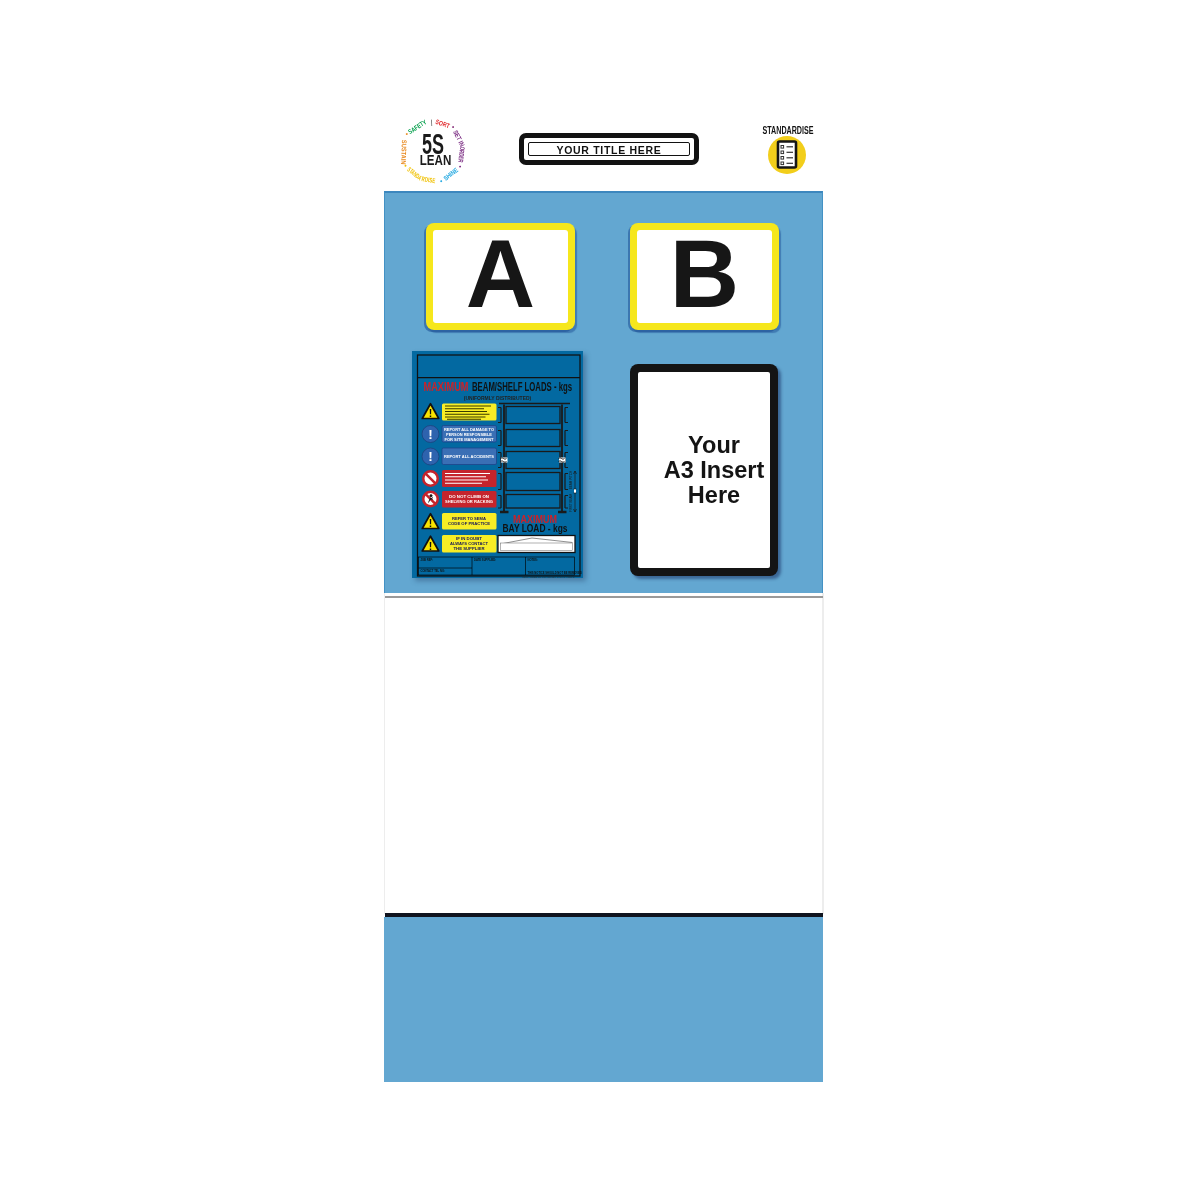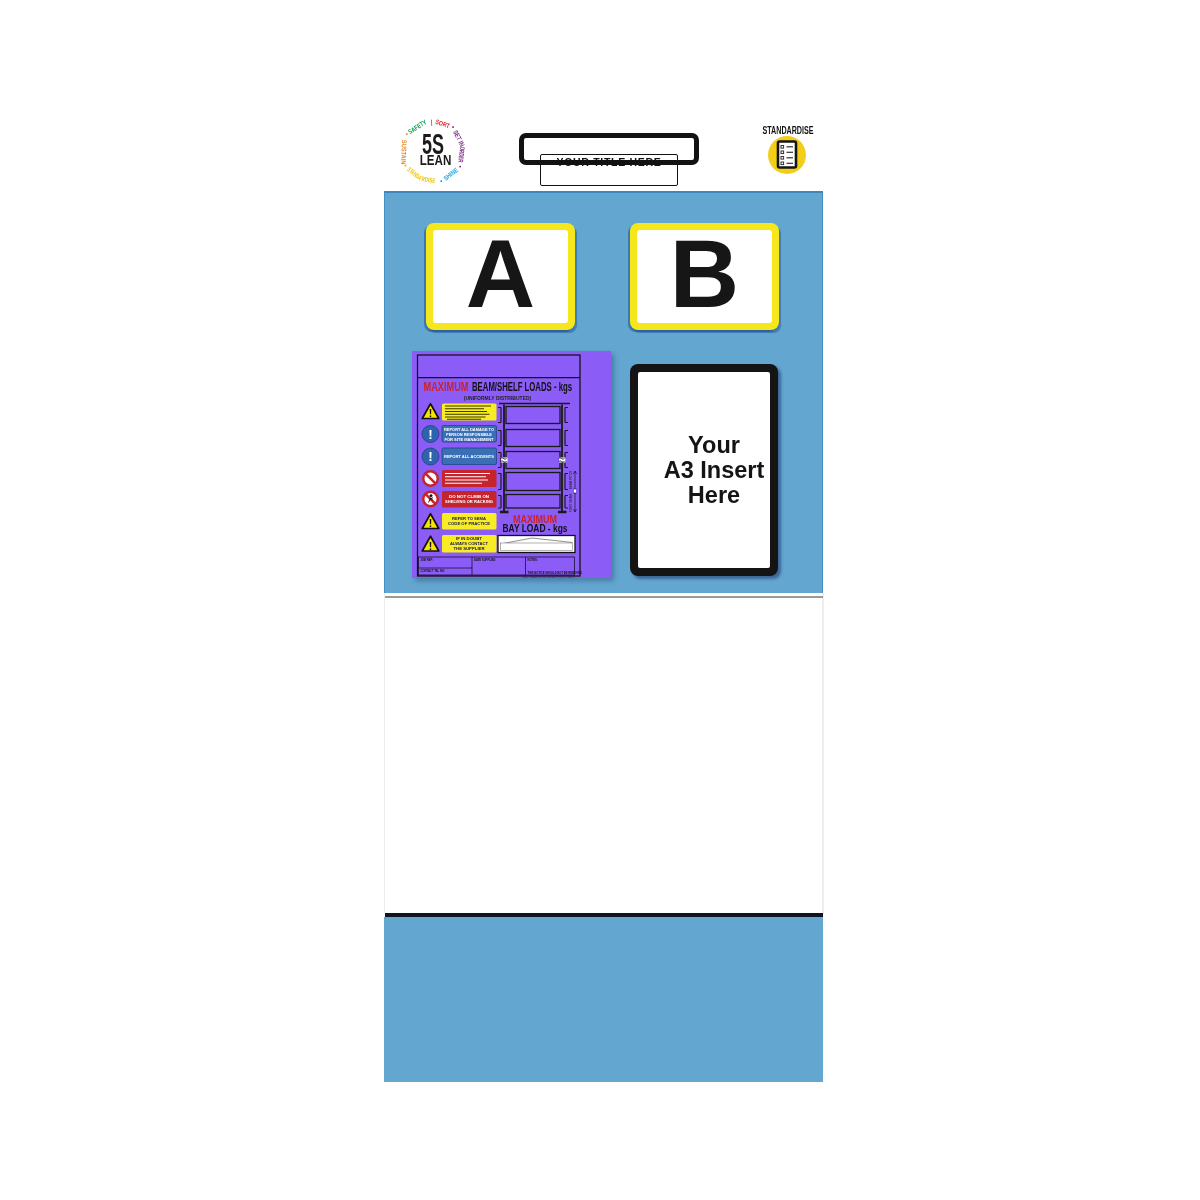--- a/index.html
+++ b/index.html
@@ -44,21 +44,21 @@
   <g font-family="Liberation Sans, sans-serif" font-weight="bold" fill="#1a1a1a">
 
     <text x="0" y="39" font-size="30" text-anchor="middle" transform="translate(36 0) scale(0.6 1)">5S</text>
 
     <text x="0" y="49.9" font-size="15" text-anchor="middle" transform="translate(38.5 0) scale(0.775 1)">LEAN</text>
   </g>
 </svg>
 
 <div class="abs" style="left:514px;top:133px;width:180px;height:32px;box-sizing:border-box;border:5px solid #121212;border-radius:7px;background:#fff;">
 
-  <div style="box-sizing:border-box;margin:16px;height:32px;border:1px solid #121212;border-radius:2px;text-align:center;font-weight:bold;font-size:10.5px;letter-spacing:0.7px;line-height:15px;color:#121212;">YOUR TITLE HERE</div>
+  <div style="box-sizing:border-box;margin:4px;height:14px;border:1px solid #121212;border-radius:2px;text-align:center;font-weight:bold;font-size:10.5px;letter-spacing:0.7px;line-height:15px;color:#121212;">YOUR TITLE HERE</div>
 </div>
 
 <div class="abs" style="left:733px;top:124px;width:100px;height:14px;text-align:center;font-weight:bold;font-size:11.5px;color:#121212;transform:scaleX(0.62);">STANDARDISE</div>
 
 <svg class="abs" style="left:762px;top:135px;" width="40" height="40" viewBox="0 0 40 40">
   <circle cx="20" cy="20" r="19" fill="#F2CE1B"></circle>
   <rect x="11" y="6.5" width="18" height="26" rx="1.5" fill="#fff" stroke="#151515" stroke-width="2.6"></rect>
   <g stroke="#333" stroke-width="1.2">
     <rect x="14" y="10.5" width="2.6" height="2.6" fill="none" stroke-width="1"></rect>
     <line x1="19.5" y1="11.8" x2="26" y2="11.8"></line>
@@ -76,21 +76,21 @@
 <div class="abs" style="left:421px;top:223px;width:149px;height:107px;box-sizing:border-box;background:#F6E71C;border-radius:8px;box-shadow:-2px 2px 0 rgba(30,80,150,.55),2px 3px 1px rgba(30,80,150,.5);">
 
   <div style="box-sizing:border-box;margin:7px;height:93px;background:#fff;border-radius:3px;text-align:center;font-weight:bold;font-size:96px;line-height:87px;color:#161616;">A</div>
 </div>
 
 <div class="abs" style="left:625px;top:223px;width:149px;height:107px;box-sizing:border-box;background:#F6E71C;border-radius:8px;box-shadow:-2px 2px 0 rgba(30,80,150,.55),2px 3px 1px rgba(30,80,150,.5);">
 
   <div style="box-sizing:border-box;margin:7px;height:93px;background:#fff;border-radius:3px;text-align:center;font-weight:bold;font-size:96px;line-height:87px;color:#161616;">B</div>
 </div>
 
-<div class="abs" style="left:407px;top:351px;width:199px;height:227px;background:#8b5cf6;box-shadow:3px 3px 5px rgba(40,70,110,.45);">
+<div class="abs" style="left:407px;top:351px;width:171px;height:227px;background:#0369a1;box-shadow:3px 3px 5px rgba(40,70,110,.45);">
 <svg width="171" height="227" viewBox="0 0 342 454">
 
   <rect x="11" y="8" width="325" height="442" fill="none" stroke="#111" stroke-width="2.5"></rect>
   <line x1="11" y1="53" x2="336" y2="53" stroke="#111" stroke-width="2.5"></line>
 
   <text x="23" y="80" font-weight="bold" font-size="24" fill="#CC2229" textLength="90" lengthAdjust="spacingAndGlyphs">MAXIMUM</text>
   <text x="120" y="80" font-weight="bold" font-size="24" fill="#111" textLength="200" lengthAdjust="spacingAndGlyphs">BEAM/SHELF LOADS - kgs</text>
   <text x="171" y="97" font-weight="bold" font-size="12" fill="#222" text-anchor="middle" textLength="135" lengthAdjust="spacingAndGlyphs">(UNIFORMLY DISTRIBUTED)</text>
 
   <defs>

